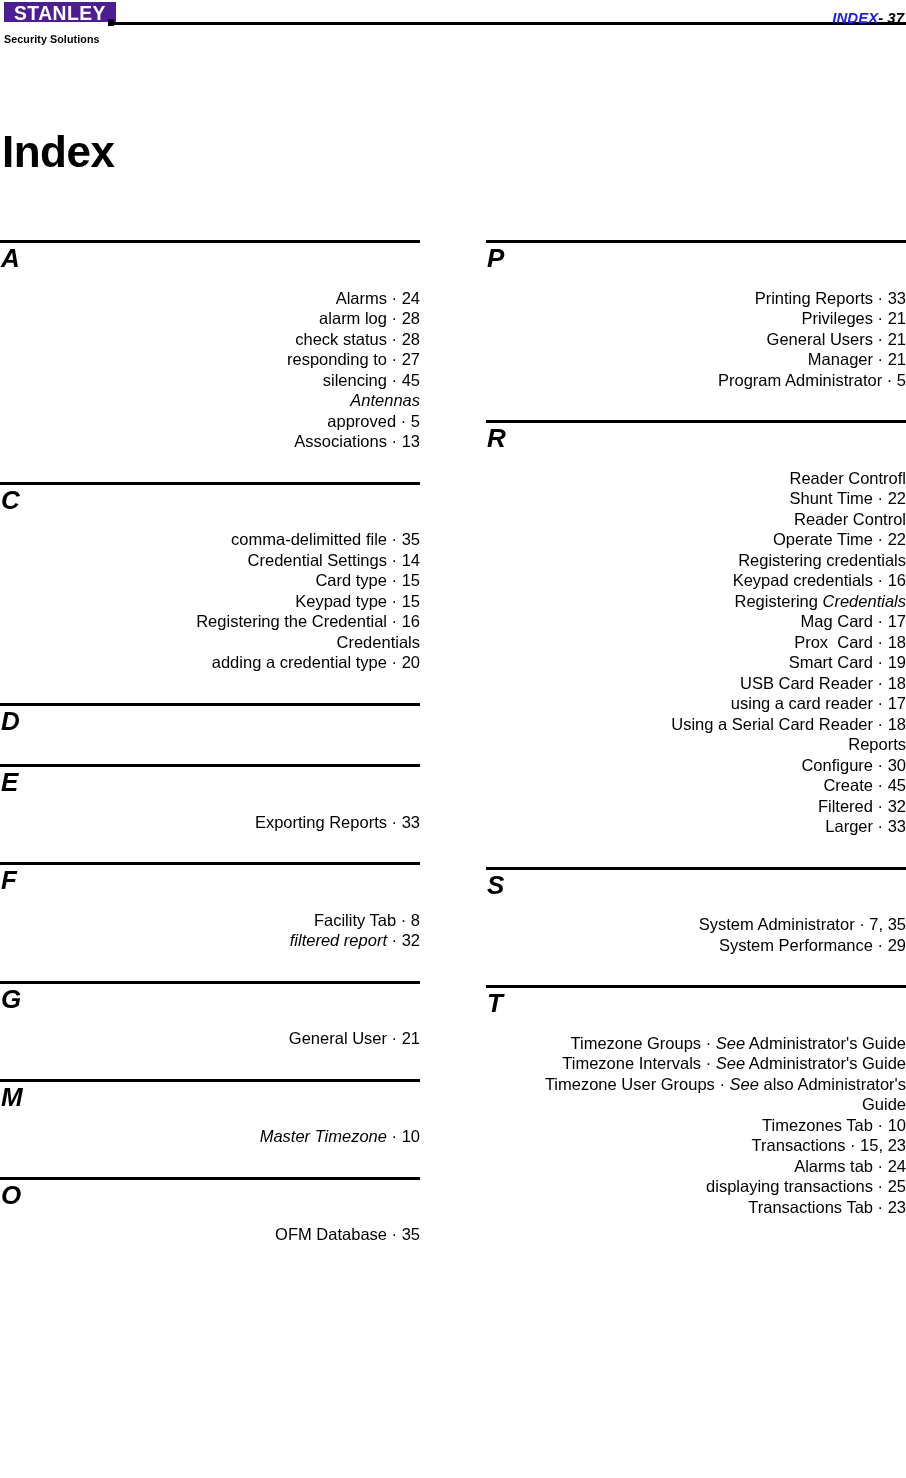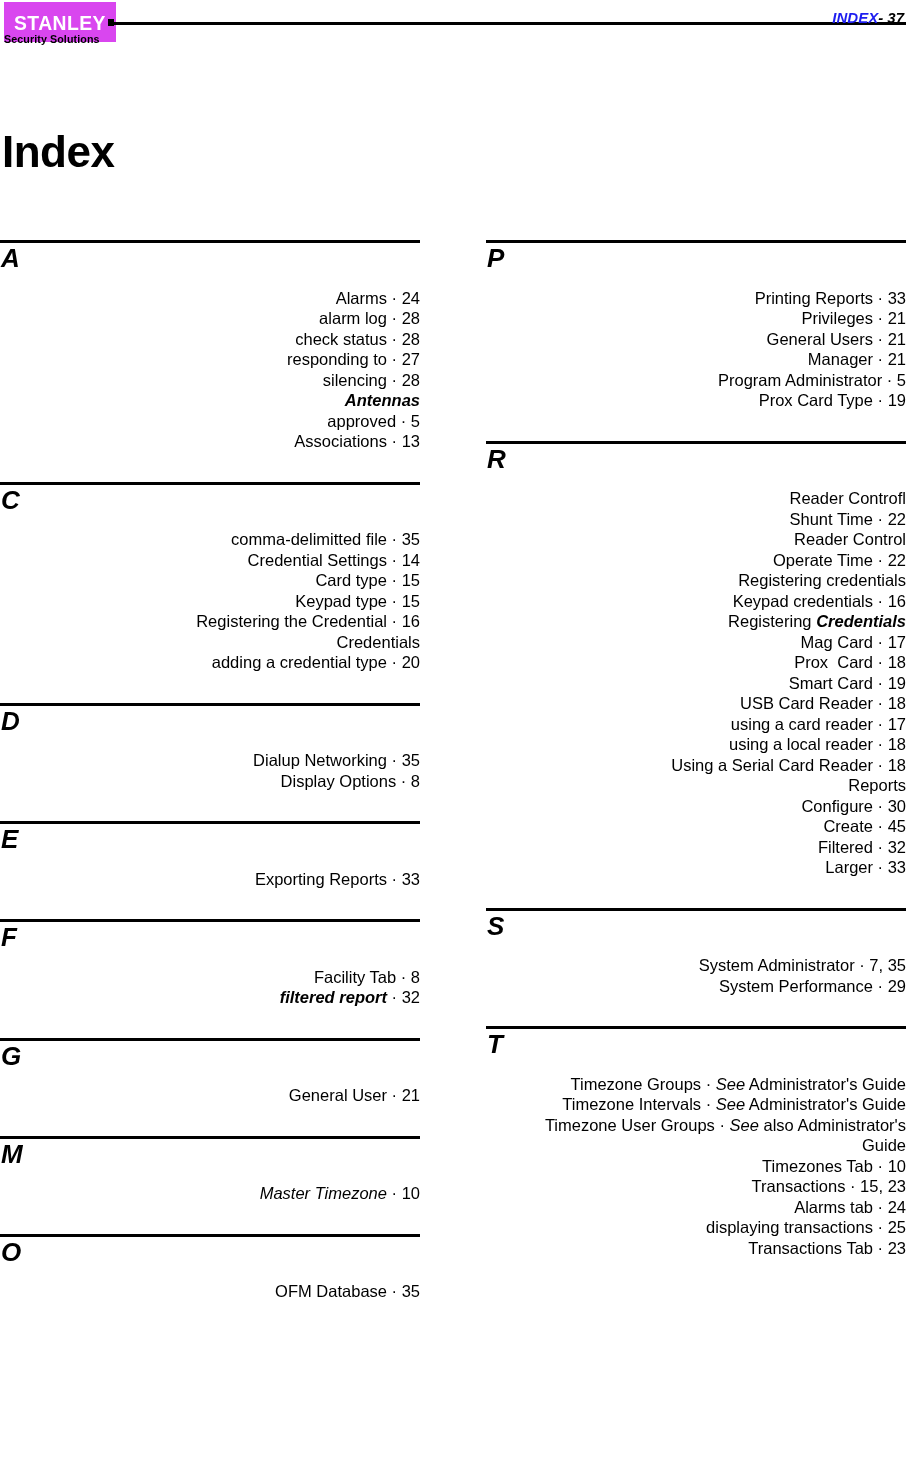--- a/index.html
+++ b/index.html
@@ -22,22 +22,22 @@
     position: absolute;
     top: 0; left: 0;
     width: 906px;
     height: 60px;
   }
   .logo-block {
     position: absolute;
     top: 2px;
     left: 4px;
     width: 112px;
-    height: 40px;
-    background: #d946ef;
+    height: 20px;
+    background: #4c1d95;
     display: flex;
     align-items: center;
     justify-content: center;
   }
   .logo-text {
     color: #ffffff;
     font-family: "Liberation Sans", sans-serif;
     font-weight: bold;
     font-size: 21px;
     letter-spacing: 0.5px;
@@ -138,21 +138,21 @@
     white-space: pre-wrap;
   }
   .entry.lvl2 {
     text-indent: -0px;
   }
   .entry.wrap {
     margin-left: 2px;
     padding-left: 22px;
     text-indent: -0px;
   }
-  .bi { font-weight: bold; font-style: italic; }
+  .bi { font-weight: normal; font-style: italic; }
   .it { font-style: italic; }
   .gap-b { height: 30px; }
 </style>
 </head>
 <body>
 
 <div class="page-header">
   <div class="logo-block">
     <span class="logo-text">STANLEY</span>
   </div>
@@ -169,21 +169,21 @@
 <div class="columns">
   <div class="col col-left" id="col-left">
       <div class="section">
         <div class="section-rule"></div>
         <div class="section-letter">A</div>
         <div class="entries">
           <div class="entry">Alarms · 24</div>
           <div class="entry lvl2">alarm log · 28</div>
           <div class="entry lvl2">check status · 28</div>
           <div class="entry lvl2">responding to · 27</div>
-          <div class="entry lvl2">silencing · 28</div>
+          <div class="entry lvl2">silencing · 45</div>
           <div class="entry"><span class="bi">Antennas</span></div>
           <div class="entry lvl2">approved · 5</div>
           <div class="entry">Associations · 13</div>
         </div>
       </div>
       <div class="gap-b"></div>
       <div class="section">
         <div class="section-rule"></div>
         <div class="section-letter">C</div>
         <div class="entries">
@@ -193,24 +193,20 @@
           <div class="entry lvl2">Keypad type · 15</div>
           <div class="entry lvl2">Registering the Credential · 16</div>
           <div class="entry">Credentials</div>
           <div class="entry lvl2">adding a credential type · 20</div>
         </div>
       </div>
       <div class="gap-b"></div>
       <div class="section">
         <div class="section-rule"></div>
         <div class="section-letter">D</div>
-        <div class="entries">
-          <div class="entry">Dialup Networking · 35</div>
-          <div class="entry">Display Options · 8</div>
-        </div>
       </div>
       <div class="gap-b"></div>
       <div class="section">
         <div class="section-rule"></div>
         <div class="section-letter">E</div>
         <div class="entries">
           <div class="entry">Exporting Reports · 33</div>
         </div>
       </div>
       <div class="gap-b"></div>
@@ -250,41 +246,39 @@
   <div class="col col-right" id="col-right">
       <div class="section">
         <div class="section-rule"></div>
         <div class="section-letter">P</div>
         <div class="entries">
           <div class="entry">Printing Reports · 33</div>
           <div class="entry">Privileges · 21</div>
           <div class="entry lvl2">General Users · 21</div>
           <div class="entry lvl2">Manager · 21</div>
           <div class="entry">Program Administrator · 5</div>
-          <div class="entry">Prox Card Type · 19</div>
         </div>
       </div>
       <div class="gap-b"></div>
       <div class="section">
         <div class="section-rule"></div>
         <div class="section-letter">R</div>
         <div class="entries">
           <div class="entry">Reader Controfl</div>
           <div class="entry lvl2">Shunt Time · 22</div>
           <div class="entry">Reader Control</div>
           <div class="entry lvl2">Operate Time · 22</div>
           <div class="entry">Registering credentials</div>
           <div class="entry lvl2">Keypad credentials · 16</div>
           <div class="entry"><span>Registering </span><span class="bi">Credentials</span></div>
           <div class="entry lvl2">Mag Card · 17</div>
           <div class="entry lvl2">Prox  Card · 18</div>
           <div class="entry lvl2">Smart Card · 19</div>
           <div class="entry lvl2">USB Card Reader · 18</div>
           <div class="entry lvl2">using a card reader · 17</div>
-          <div class="entry lvl2">using a local reader · 18</div>
           <div class="entry lvl2">Using a Serial Card Reader · 18</div>
           <div class="entry">Reports</div>
           <div class="entry lvl2">Configure · 30</div>
           <div class="entry lvl2">Create · 45</div>
           <div class="entry lvl2">Filtered · 32</div>
           <div class="entry lvl2">Larger · 33</div>
         </div>
       </div>
       <div class="gap-b"></div>
       <div class="section">

